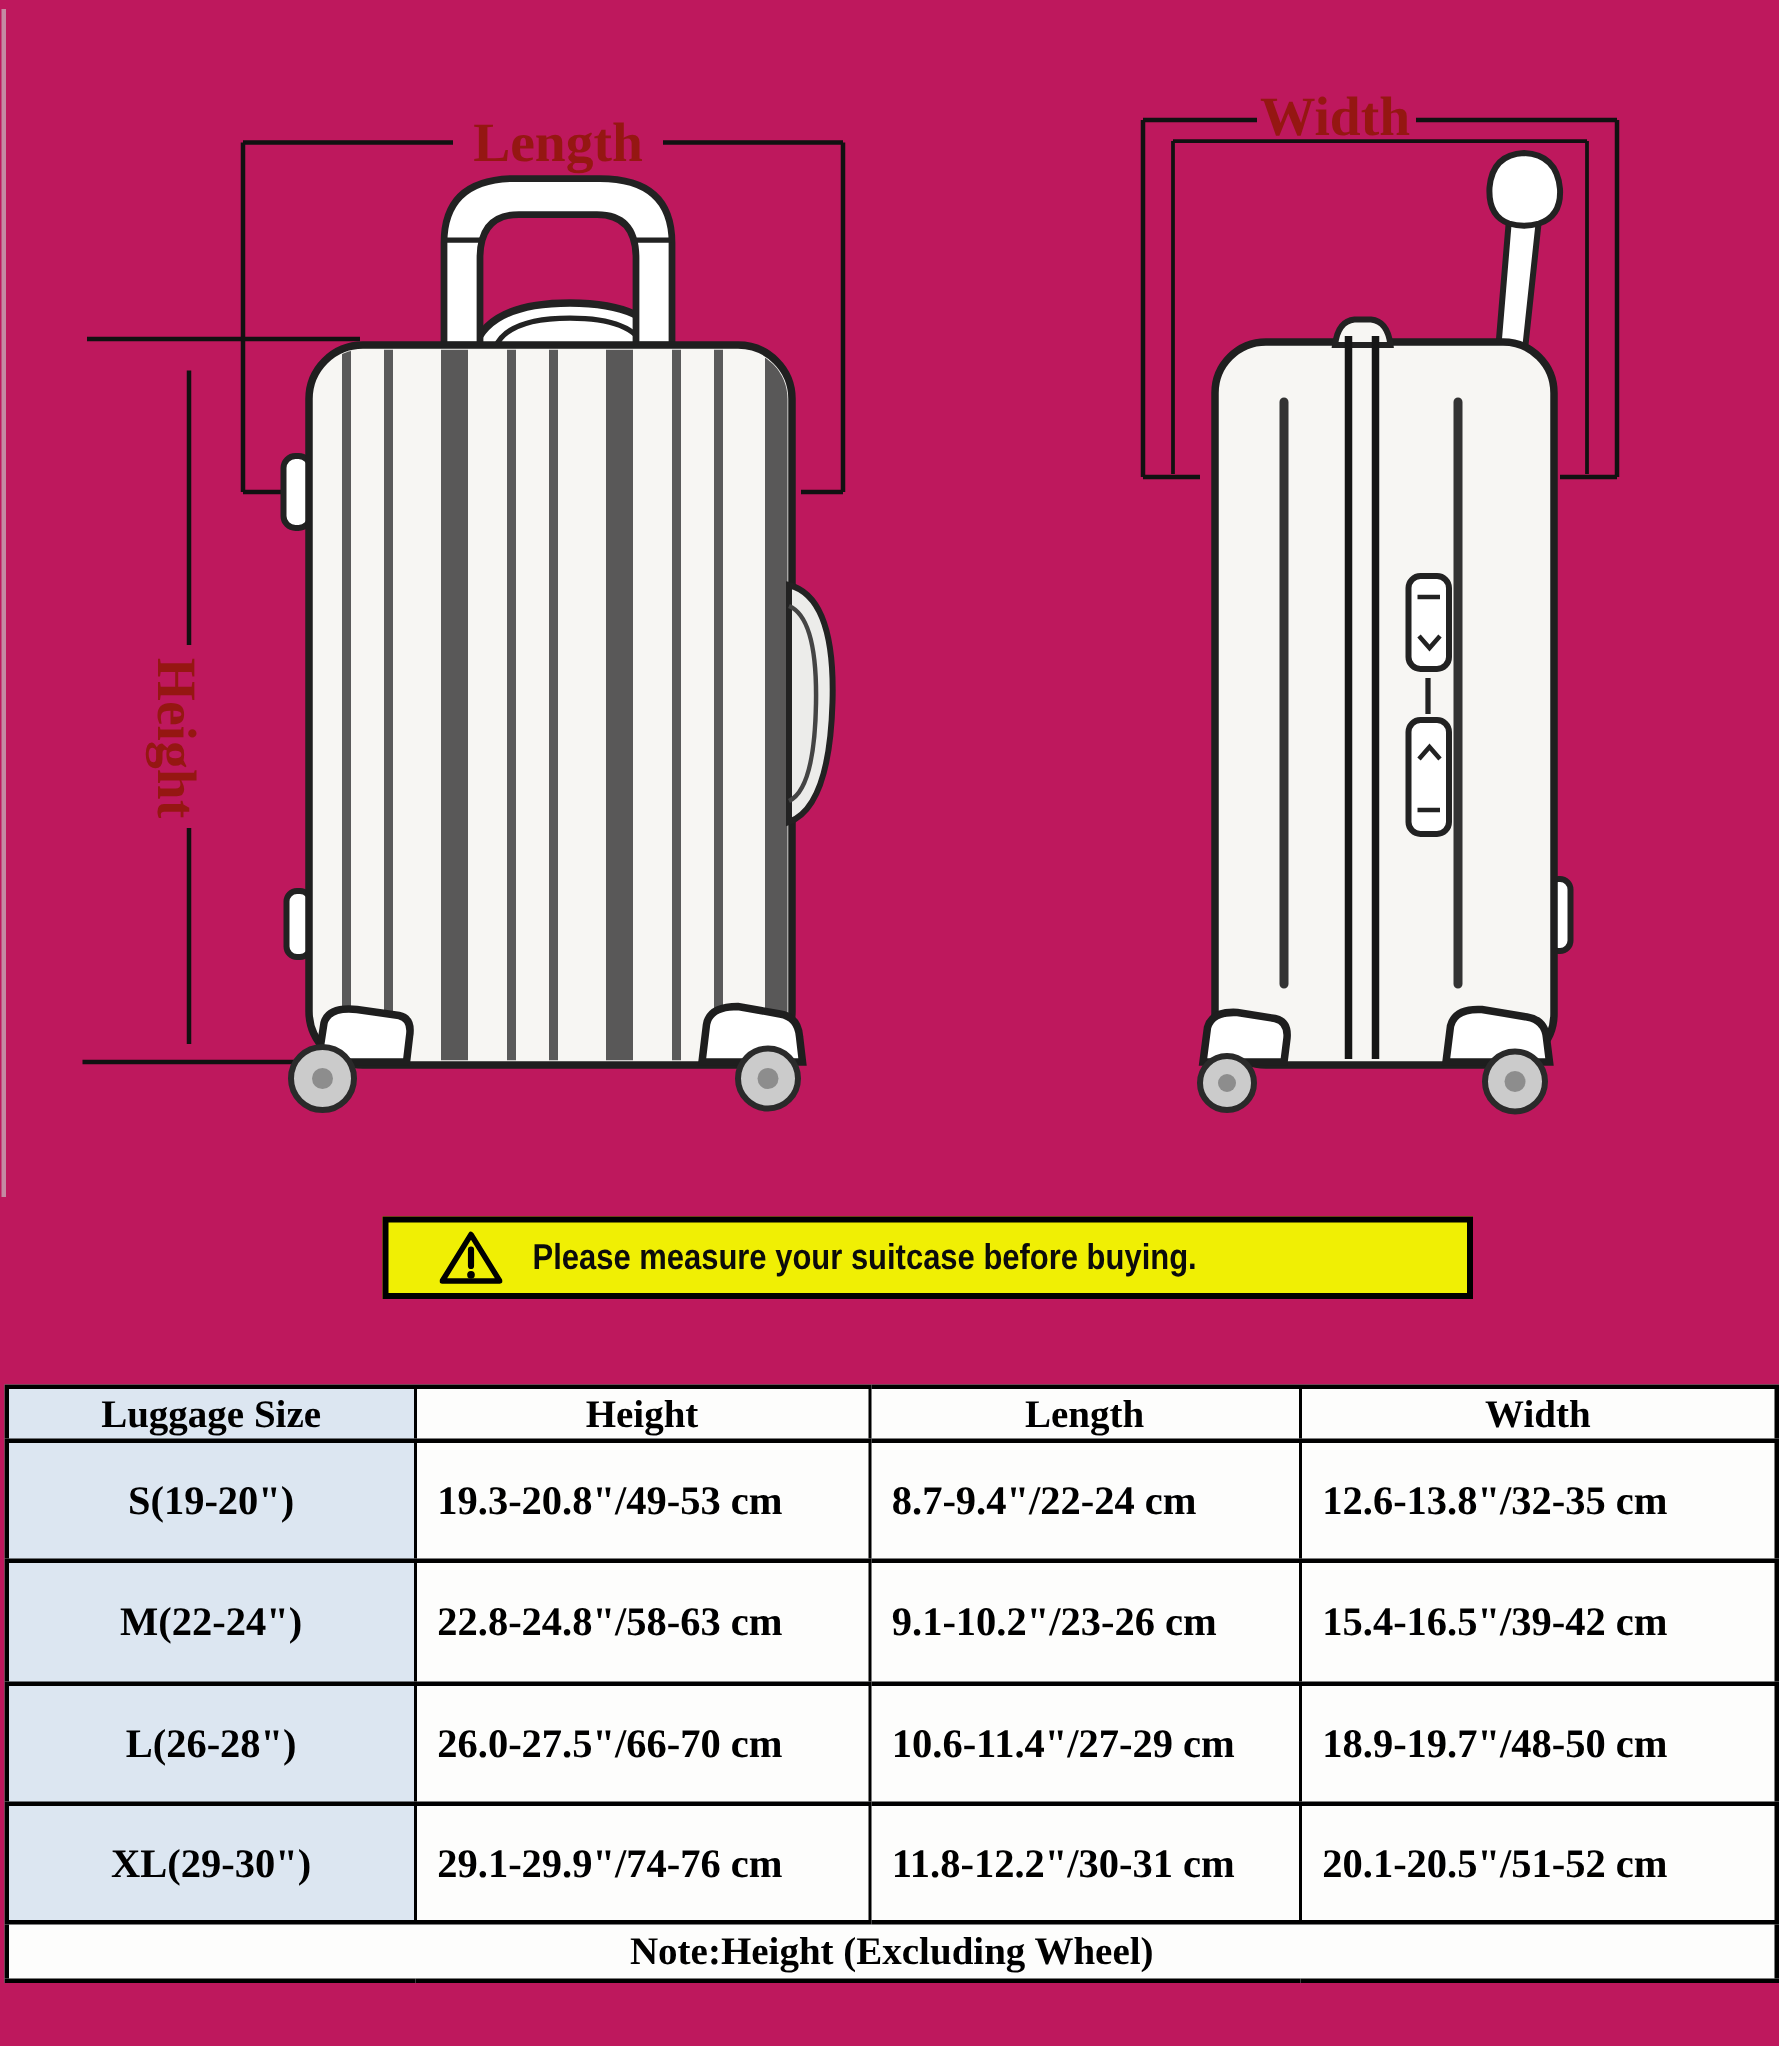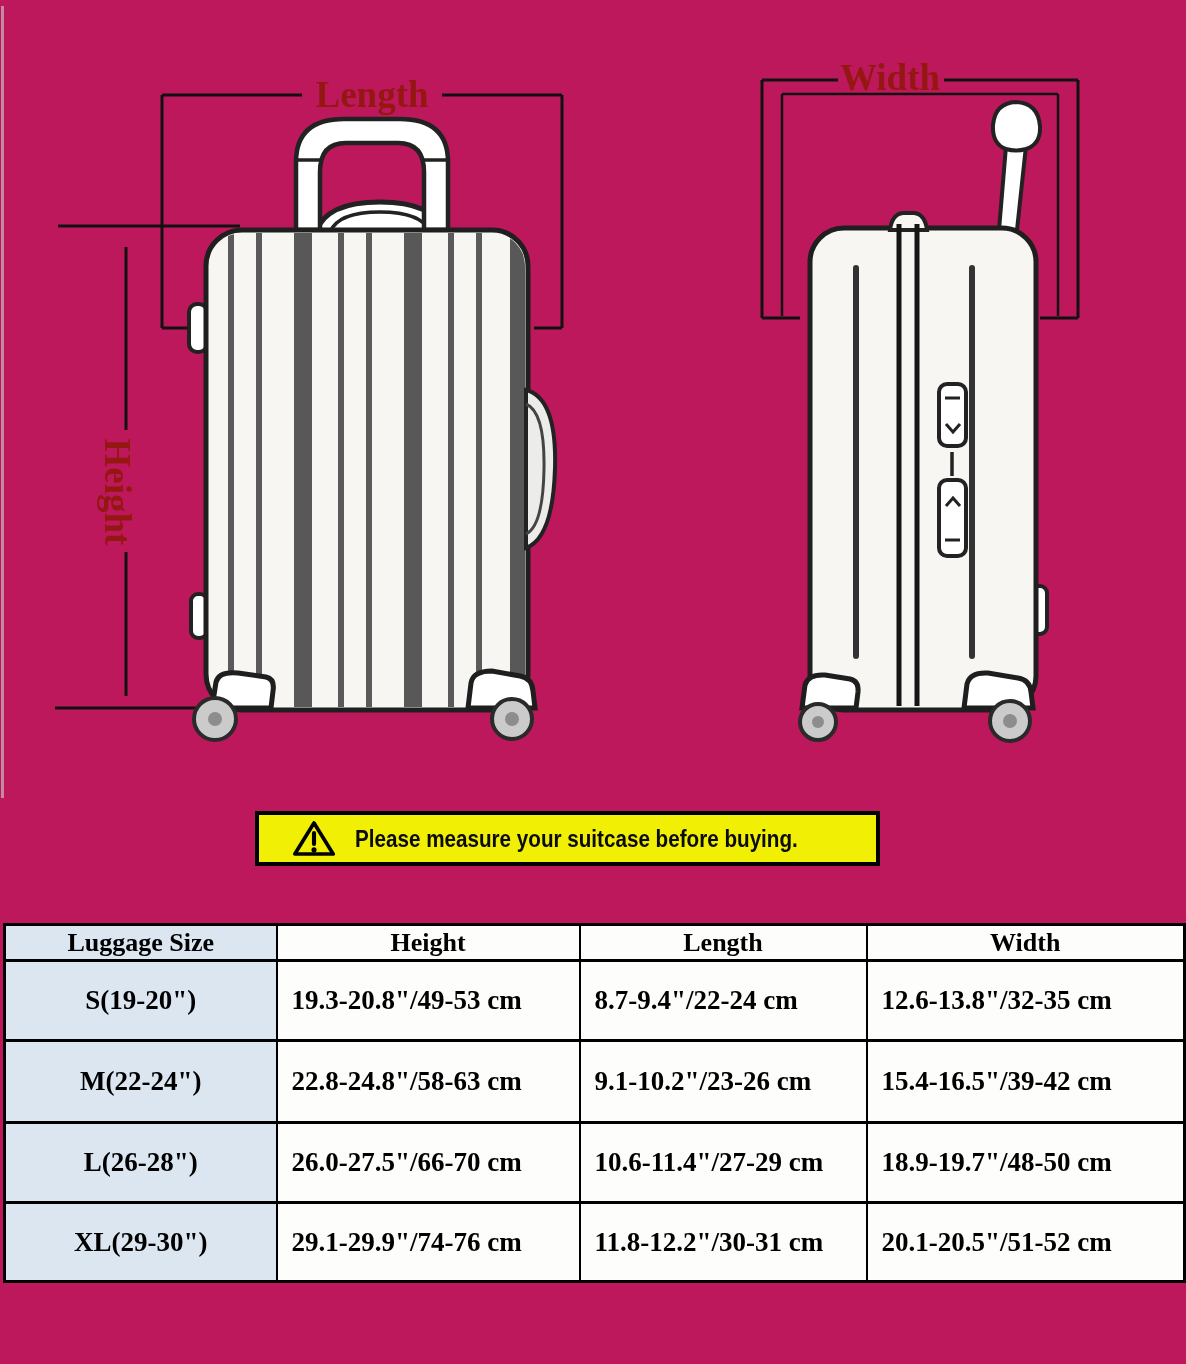--- a/index.html
+++ b/index.html
@@ -1,20 +1,20 @@
 <!DOCTYPE html>
 <html style="--accent_red: #951712; --banner_yellow: #f0ef04; --table_first_col: #dce6f1;"><head>
 <meta charset="utf-8">
 <style>
   html,body{margin:0;padding:0;background:#fff;}
   .stage{position:relative;width:1186px;height:1364px;background:#be185d;overflow:hidden;
          font-family:"Liberation Serif",serif;}
   svg text.dim-label{font-family:"Liberation Serif",serif;font-weight:bold;font-size:37px;
          fill:var(--accent_red,#951712);}
-  .warning-banner{position:absolute;left:255px;top:811px;width:625px;height:55px;
+  .warning-banner{position:absolute;left:255px;top:811px;width:727px;height:55px;
          box-sizing:border-box;border:4px solid #000;background:var(--banner_yellow,#f0ef04);
          display:flex;align-items:center;padding-left:34px;}
   .warning-text{font-family:"Liberation Sans",sans-serif;font-weight:700;font-size:24px;
          color:#0b0b0b;white-space:nowrap;transform:scaleX(.86);transform-origin:left center;
          margin-left:20px;letter-spacing:0px;}
   table.size-table{position:absolute;left:3px;top:923px;width:1180px;border-collapse:collapse;
          table-layout:fixed;border:3px solid #000;background:#fdfdfc;}
   table.size-table th,table.size-table td{border:2px solid #000;border-top-width:3px;
          border-bottom-width:3px;font-weight:bold;color:#000;overflow:hidden;}
   tr.hdr{height:36px;}
@@ -187,15 +187,18 @@
         <td class="val">26.0-27.5"/66-70 cm</td>
         <td class="val">10.6-11.4"/27-29 cm</td>
         <td class="val">18.9-19.7"/48-50 cm</td>
       </tr>
       <tr class="r" style="height:79px">
         <td class="size">XL(29-30")</td>
         <td class="val">29.1-29.9"/74-76 cm</td>
         <td class="val">11.8-12.2"/30-31 cm</td>
         <td class="val">20.1-20.5"/51-52 cm</td>
       </tr>
+      <tr class="note-row">
+        <td colspan="4">Note:Height (Excluding Wheel)</td>
+      </tr>
     </tbody>
   </table>
 </div>
 
 </body></html>

